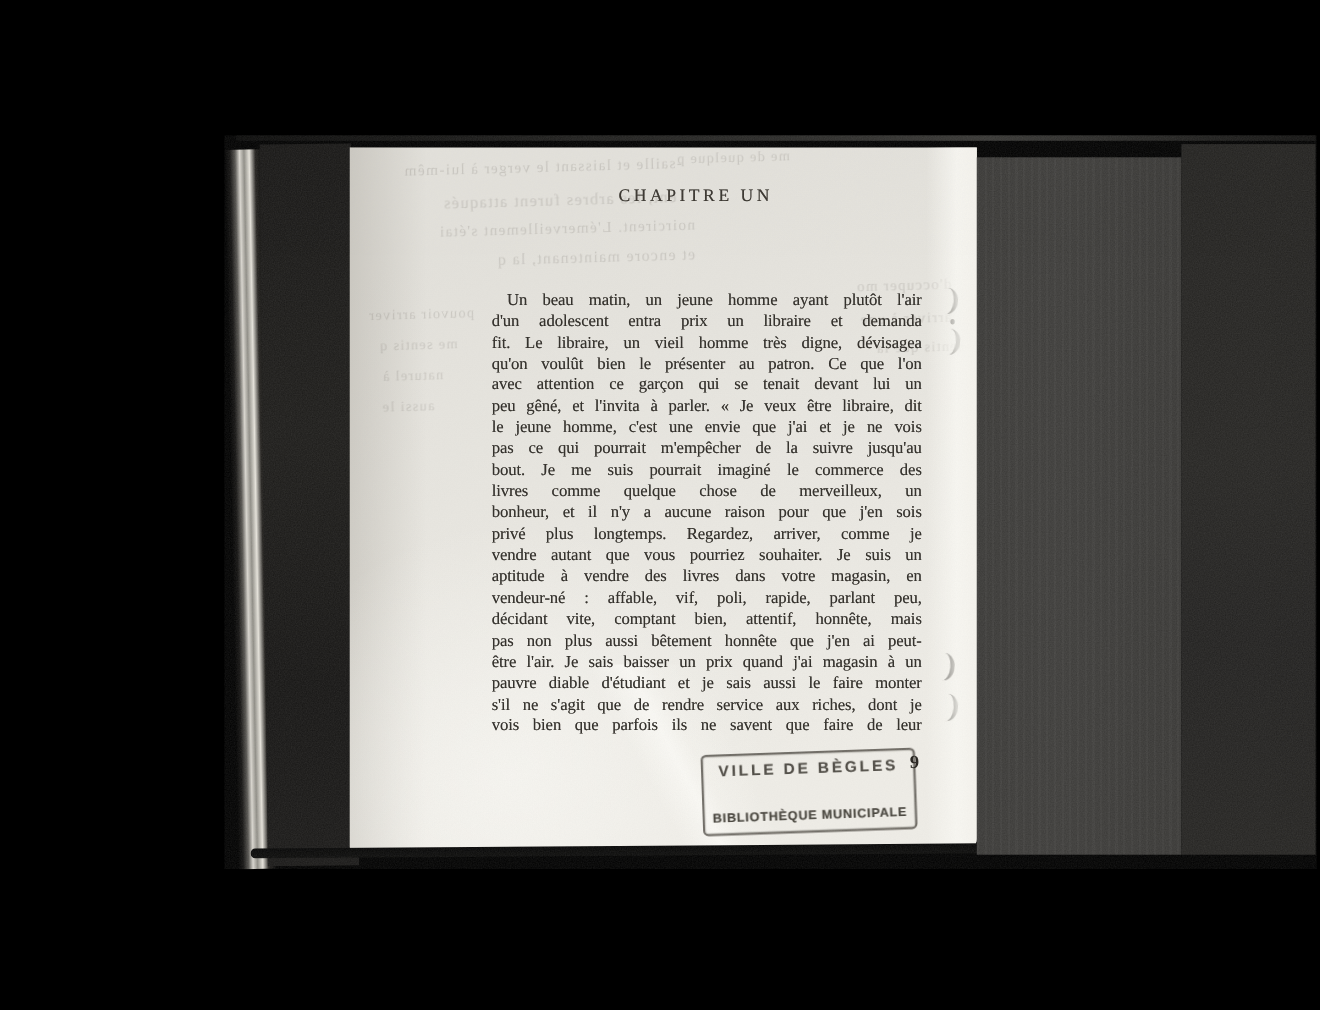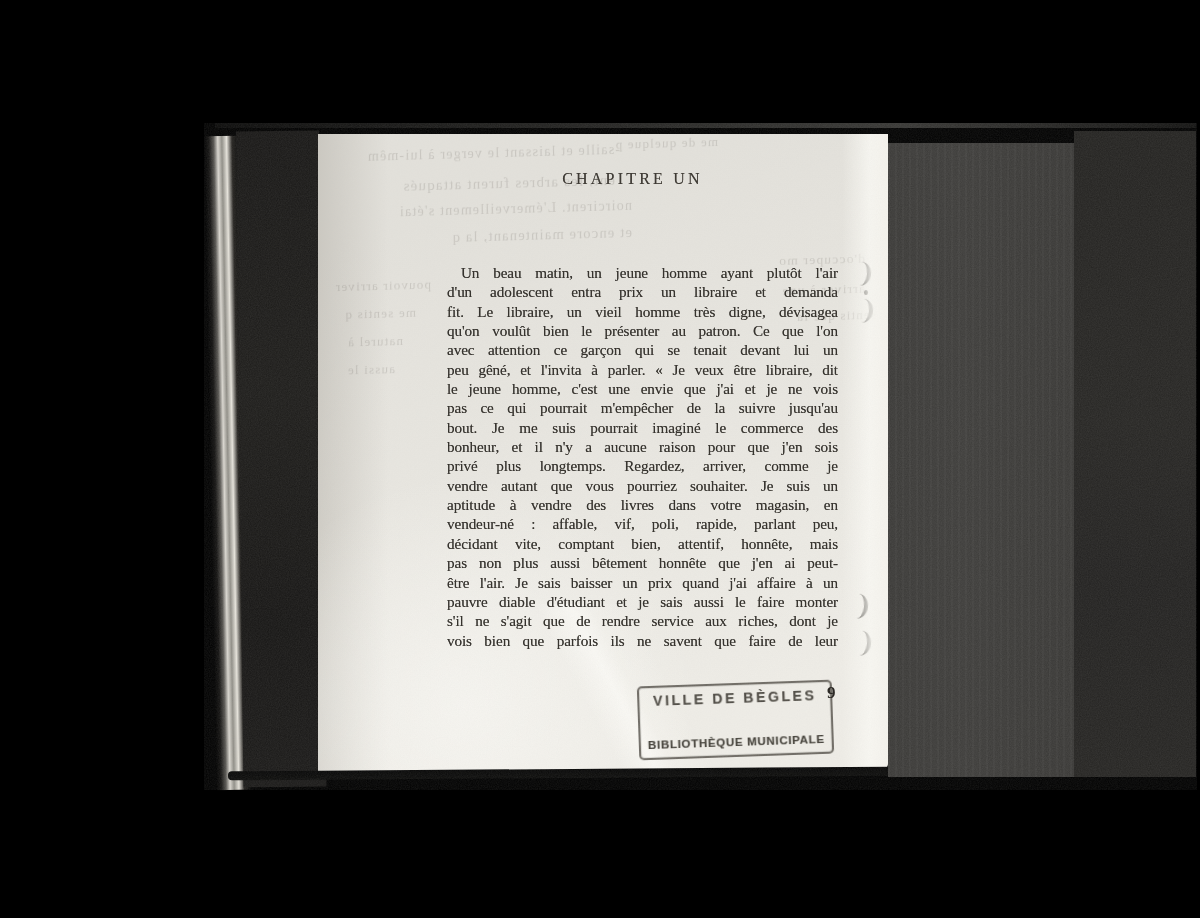--- a/index.html
+++ b/index.html
@@ -198,28 +198,29 @@
     <div class="paragraph" id="paragraph">
         <div class="pline indent">Un beau matin, un jeune homme ayant plutôt l'air</div>
         <div class="pline">d'un adolescent entra prix un libraire et demanda</div>
         <div class="pline">fit. Le libraire, un vieil homme très digne, dévisagea</div>
         <div class="pline">qu'on voulût bien le présenter au patron. Ce que l'on</div>
         <div class="pline">avec attention ce garçon qui se tenait devant lui un</div>
         <div class="pline">peu gêné, et l'invita à parler. « Je veux être libraire, dit</div>
         <div class="pline">le jeune homme, c'est une envie que j'ai et je ne vois</div>
         <div class="pline">pas ce qui pourrait m'empêcher de la suivre jusqu'au</div>
         <div class="pline">bout. Je me suis pourrait imaginé le commerce des</div>
+        <div class="pline">livres comme quelque chose de merveilleux, un</div>
         <div class="pline">bonheur, et il n'y a aucune raison pour que j'en sois</div>
         <div class="pline">privé plus longtemps. Regardez, arriver, comme je</div>
         <div class="pline">vendre autant que vous pourriez souhaiter. Je suis un</div>
         <div class="pline">aptitude à vendre des livres dans votre magasin, en</div>
         <div class="pline">vendeur-né : affable, vif, poli, rapide, parlant peu,</div>
         <div class="pline">décidant vite, comptant bien, attentif, honnête, mais</div>
         <div class="pline">pas non plus aussi bêtement honnête que j'en ai peut-</div>
-        <div class="pline">être l'air. Je sais baisser un prix quand j'ai affaire à un</div>
+        <div class="pline">être l'air. Je sais baisser un prix quand j'ai magasin à un</div>
         <div class="pline">pauvre diable d'étudiant et je sais aussi le faire monter</div>
         <div class="pline">s'il ne s'agit que de rendre service aux riches, dont je</div>
         <div class="pline">vois bien que parfois ils ne savent que faire de leur</div>
       </div>
 
     <div class="stamp">
       <div class="stamp-line1">VILLE DE BÈGLES</div>
       <div class="stamp-line2">BIBLIOTHÈQUE MUNICIPALE</div>
     </div>
 

